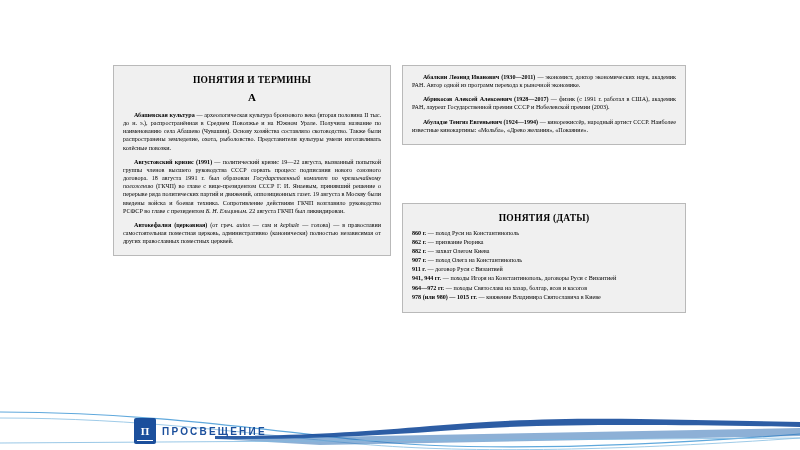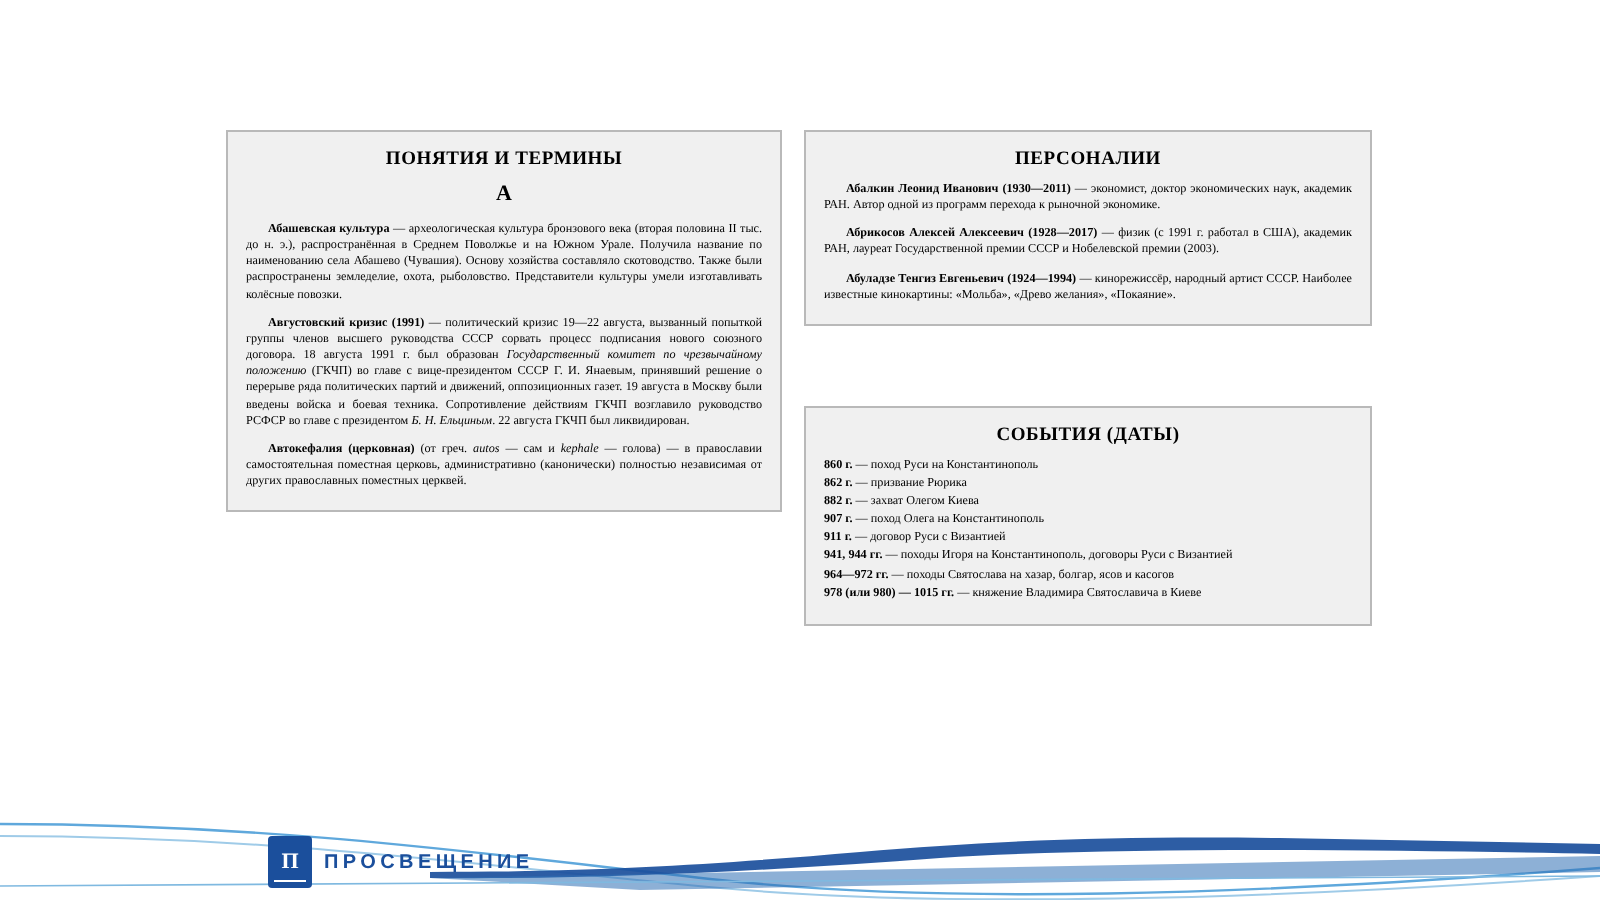--- a/index.html
+++ b/index.html
@@ -163,37 +163,36 @@
     <div class="entry">
       <b>Августовский кризис (1991)</b><span> — </span><span>политический кризис 19—22 августа, вызванный попыткой группы членов высшего руководства СССР сорвать процесс подписания нового союзного договора. 18 августа 1991 г. был образован </span><i>Государственный комитет по чрезвычайному положению</i><span> (ГКЧП) во главе с вице-президентом СССР Г. И. Янаевым, принявший решение о перерыве ряда политических партий и движений, оппозиционных газет. 19 августа в Москву были введены войска и боевая техника. Сопротивление действиям ГКЧП возглавило руководство РСФСР во главе с президентом </span><i>Б. Н. Ельциным</i><span>. 22 августа ГКЧП был ликвидирован.</span>
     </div>
 
     <div class="entry">
       <b>Автокефалия (церковная)</b><span> (от греч. </span><i>autos</i><span> — сам и </span><i>kephale</i><span> — голова) — в православии самостоятельная поместная церковь, административно (канонически) полностью независимая от других православных поместных церквей.</span>
     </div>
   </div>
 
   <div class="col-right-top">
-    <div class="panel-title">ПЕРСОНАЛИИ</div>
 
     <div class="entry">
       <b>Абалкин Леонид Иванович (1930—2011)</b><span> — </span><span>экономист, доктор экономических наук, академик РАН. Автор одной из программ перехода к рыночной экономике.</span>
     </div>
 
     <div class="entry">
       <b>Абрикосов Алексей Алексеевич (1928—2017)</b><span> — </span><span>физик (с 1991 г. работал в США), академик РАН, лауреат Государственной премии СССР и Нобелевской премии (2003).</span>
     </div>
 
     <div class="entry">
       <b>Абуладзе Тенгиз Евгеньевич (1924—1994)</b><span> — </span><span>кинорежиссёр, народный артист СССР. Наиболее известные кинокартины: «Мольба», «Древо желания», «Покаяние».</span>
     </div>
   </div>
 
   <div class="col-right-bottom">
-    <div class="panel-title">СОБЫТИЯ (ДАТЫ)</div>
+    <div class="panel-title">ПОНЯТИЯ (ДАТЫ)</div>
 
     <div class="dates">
       <div class="date-row">
         <span class="yr">860 г.</span><span> — </span><span>поход Руси на Константинополь</span>
       </div>
       <div class="date-row">
         <span class="yr">862 г.</span><span> — </span><span>призвание Рюрика</span>
       </div>
       <div class="date-row">
         <span class="yr">882 г.</span><span> — </span><span>захват Олегом Киева</span>

